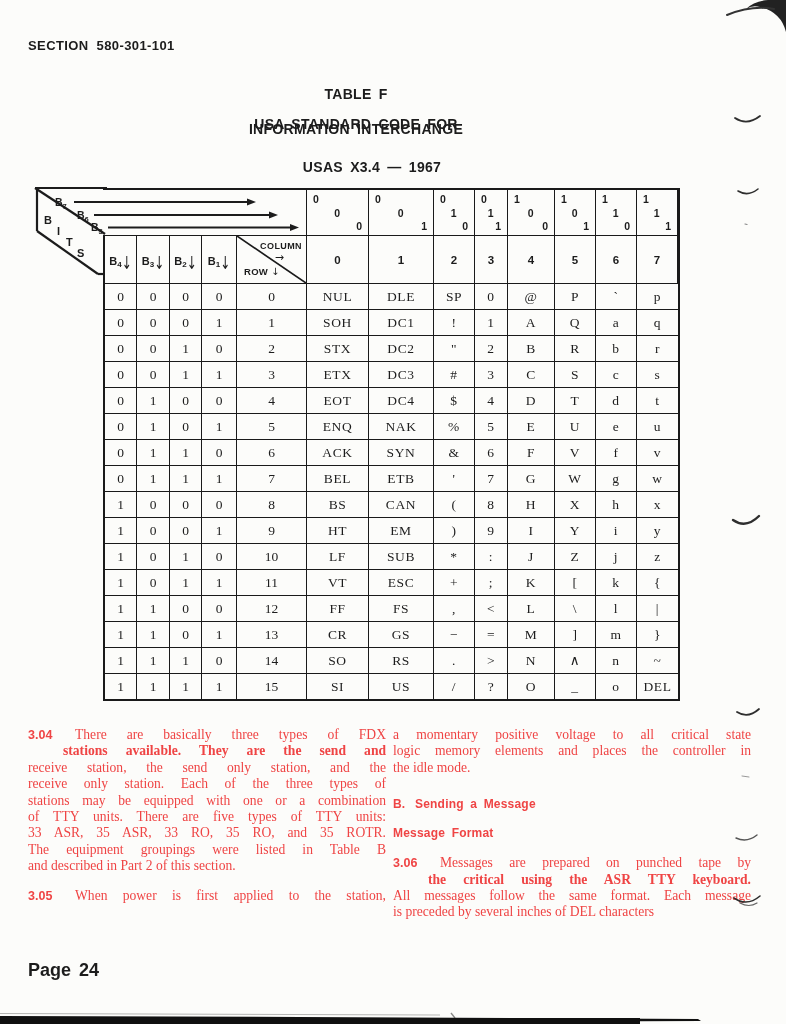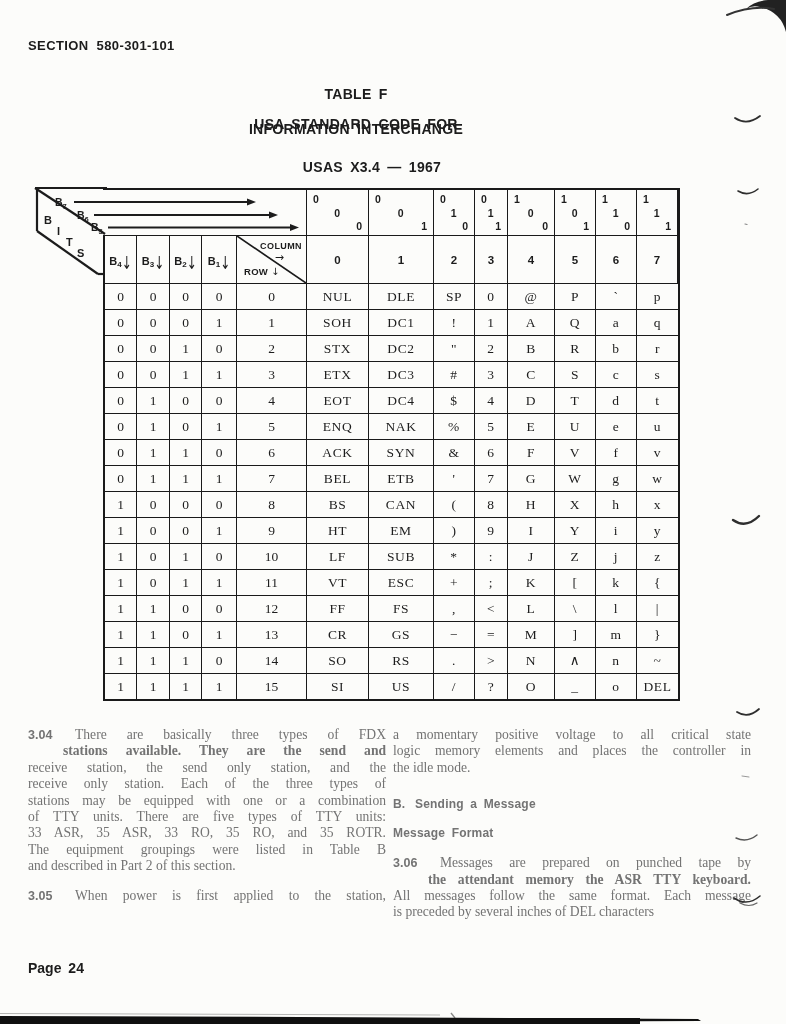--- a/index.html
+++ b/index.html
@@ -43,36 +43,36 @@
   .corner-row-arrow{font-size:10px;font-weight:normal;font-family:"DejaVu Sans",sans-serif;}
   .c-colnum{font-size:11.5px;font-weight:bold;}
   .serif, .t-row .cell{font-family:"Liberation Serif","DejaVu Serif",serif;font-size:13.5px;color:#1d1d1d;}
   .c-ch{letter-spacing:.6px;}
 
   
   #flap-svg{left:28px;top:182px;pointer-events:none;}
   #flap-svg text{font-family:"Liberation Sans","DejaVu Sans",sans-serif;font-weight:bold;fill:#1c1c1c;}
 
   
-  .bodycol{font-family:"Liberation Serif","DejaVu Serif",serif;font-size:13.6px;color:#737373;}
+  .bodycol{font-family:"Liberation Serif","DejaVu Serif",serif;font-size:13.6px;color:#ef4444;}
   #col-left{left:28px;top:727px;width:358px;}
   #col-right{left:393px;top:727px;width:358px;}
   .tline{height:16.4px;line-height:16.4px;text-align:justify;text-align-last:justify;position:relative;}
   .tline.endl{text-align-last:left;}
   .ind1{padding-left:47px;}
   .ind2{padding-left:35px;font-weight:bold;}
   .pnum{position:absolute;left:0;top:0;font-family:"Liberation Sans","DejaVu Sans",sans-serif;font-weight:bold;font-size:12.5px;}
   .rc-head{font-family:"Liberation Sans","DejaVu Sans",sans-serif;font-weight:bold;font-size:12px;letter-spacing:.2px;word-spacing:3px;height:16px;line-height:16px;}
   #head-b{margin-top:20px;}
   #head-b .hb-label{display:inline-block;width:22px;}
   #head-format{margin-top:13px;}
   #p306{margin-top:14px;}
   #p305{margin-top:13px;}
 
-  #page-footer{left:28px;top:960px;font-size:14px;font-weight:bold;word-spacing:3px;}
+  #page-footer{left:28px;top:960px;font-size:18px;font-weight:bold;word-spacing:3px;}
 
   #artifacts{left:0;top:0;pointer-events:none;}
 </style>
 </head>
 <body>
 
 <div id="page">
 
   <div class="abs" id="section-header">SECTION 580-301-101</div>
 
@@ -498,21 +498,21 @@
       <div class="tline">a momentary positive voltage to all critical state</div>
       <div class="tline">logic memory elements and places the controller in</div>
       <div class="tline endl">the idle mode.</div>
     </div>
     <div class="rc-head" id="head-b">
       <span class="hb-label">B.</span><span>Sending a Message</span>
     </div>
     <div class="rc-head" id="head-format">Message Format</div>
     <div id="p306">
       <div class="tline ind1"><span class="pnum">3.06</span><span>Messages are prepared on punched tape by</span></div>
-      <div class="tline ind2">the attendant memory the ASR TTY keyboard.</div>
+      <div class="tline ind2">the critical using the ASR TTY keyboard.</div>
       <div class="tline">All messages follow the same format. Each message</div>
       <div class="tline endl">is preceded by several inches of DEL characters</div>
     </div>
   </div>
 
   <div class="abs" id="page-footer">Page 24</div>
 
   <svg class="abs" id="artifacts" width="786" height="1024" viewBox="0 0 786 1024">
     <path d="M768,0 L786,0 L786,32 Q781,12 760,7 Q752,5 746,9 Q754,1 768,0 Z" fill="#222"></path>
     <path d="M727,15 Q752,5 774,9" stroke="#333" stroke-width="2" fill="none" stroke-linecap="round"></path>

